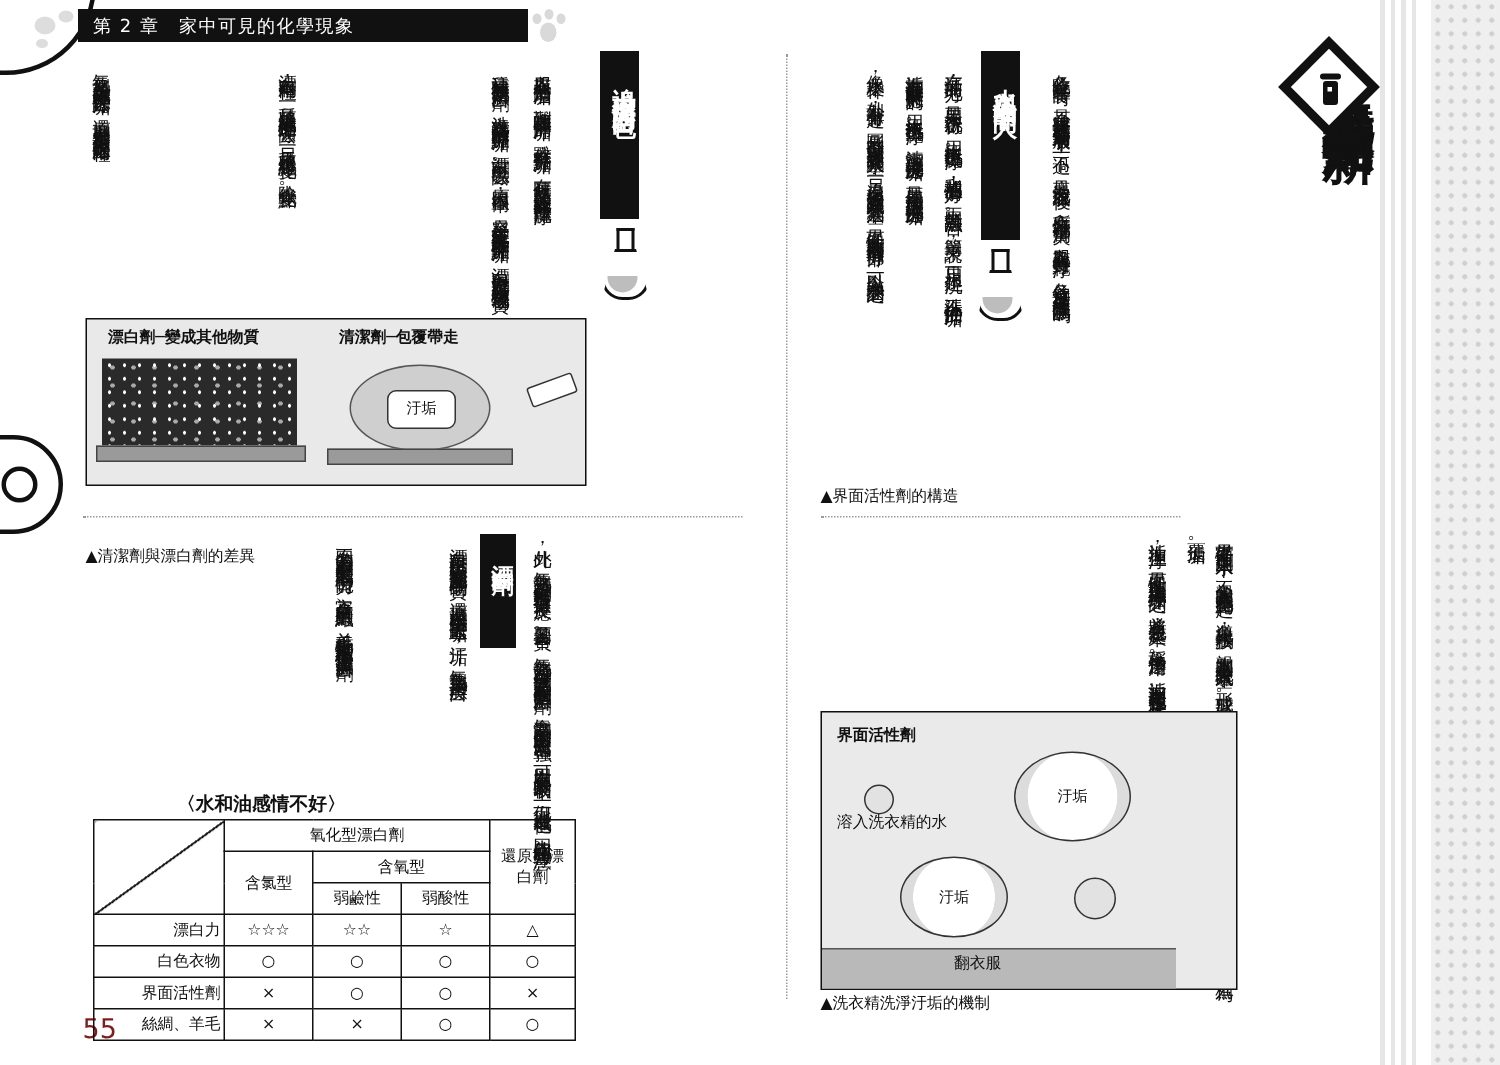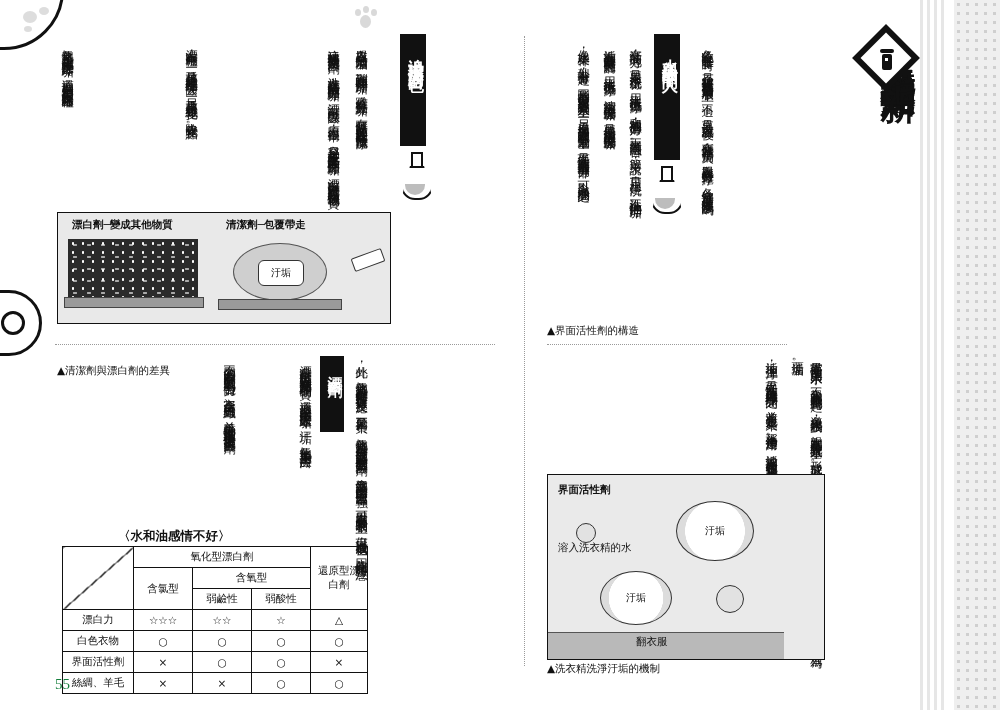--- a/index.html
+++ b/index.html
@@ -31,21 +31,21 @@
   
   .chapter-bar{position:absolute;left:52px;top:6px;width:300px;height:22px;background:#111;}
   .chapter-bar span{display:block;color:#fff;font-size:12px;line-height:22px;padding-left:10px;letter-spacing:1px;}
   .paw{position:absolute;left:352px;top:4px;width:30px;height:26px;}
   .paw i{position:absolute;background:#d9d9d9;border-radius:50%;display:block;}
   .paw i:nth-child(1){width:11px;height:13px;left:8px;top:11px;}
   .paw i:nth-child(2){width:6px;height:7px;left:3px;top:5px;}
   .paw i:nth-child(3){width:6px;height:7px;left:11px;top:2px;}
   .paw i:nth-child(4){width:6px;height:7px;left:19px;top:5px;}
 
-  .page-num{position:absolute;left:55px;top:676px;font-size:15px;color:#15803d;font-family:Liberation Serif, serif;}
+  .page-num{position:absolute;left:55px;top:676px;font-size:18px;color:#7f1d1d;}
 
   
   .vcol{
     writing-mode:vertical-rl;
     text-orientation:upright;
     font-family:"DejaVu Sans","Liberation Sans",sans-serif;
     font-size:12.3px;
     line-height:1.52;
     letter-spacing:1.2px;
     color:#111;
@@ -118,21 +118,21 @@
   .f3 .c2{left:10px;top:66px;}
   .f3 .c3{left:88px;top:160px;}
   .f3 .cloth{position:absolute;left:0;bottom:0;width:236px;height:26px;background:#b9b9b9;border-top:1px solid #555;}
   .ball{position:absolute;border-radius:50%;background:#fff;border:1px solid #333;}
   .ball .in{position:absolute;left:50%;top:50%;transform:translate(-50%,-50%);font-size:10px;}
 
   
   .tbl-title{position:absolute;left:118px;top:528px;font-size:12.5px;font-weight:bold;}
   table.bleach{position:absolute;left:62px;top:546px;border-collapse:collapse;font-size:10.5px;}
   table.bleach td,table.bleach th{border:1px solid #111;text-align:center;padding:3px 2px;font-weight:normal;}
-  table.bleach .rowhead{text-align:center;padding-left:2px;width:66px;}
+  table.bleach .rowhead{text-align:right;padding-left:18px;width:66px;}
   .diag{position:relative;background:linear-gradient(to bottom right,transparent 49.3%,#111 49.4%,#111 50.6%,transparent 50.7%);}
 
   
   .vdot{position:absolute;width:0;border-left:1.5px dotted #9a9a9a;}
   .hdot{position:absolute;height:0;border-top:1.5px dotted #9a9a9a;}
 
   
   .colblk{position:absolute;}
 </style>
 </head>
@@ -142,20 +142,23 @@
 
   <div class="side-hatch"></div>
   <div class="side-stripe"></div>
   <div class="side-band">
       <div class="dots"></div>
     </div>
 
   <div class="corner-tl"></div>
   <div class="corner-bl"></div>
 
+  <div class="chapter-bar">
+    <span>第 2 章　家中可見的化學現象</span>
+  </div>
   <div class="paw">
       <i></i>
       <i></i>
       <i></i>
       <i></i>
     </div>
 
   <div class="page-num">55</div>
 
   <div class="title-wrap">

